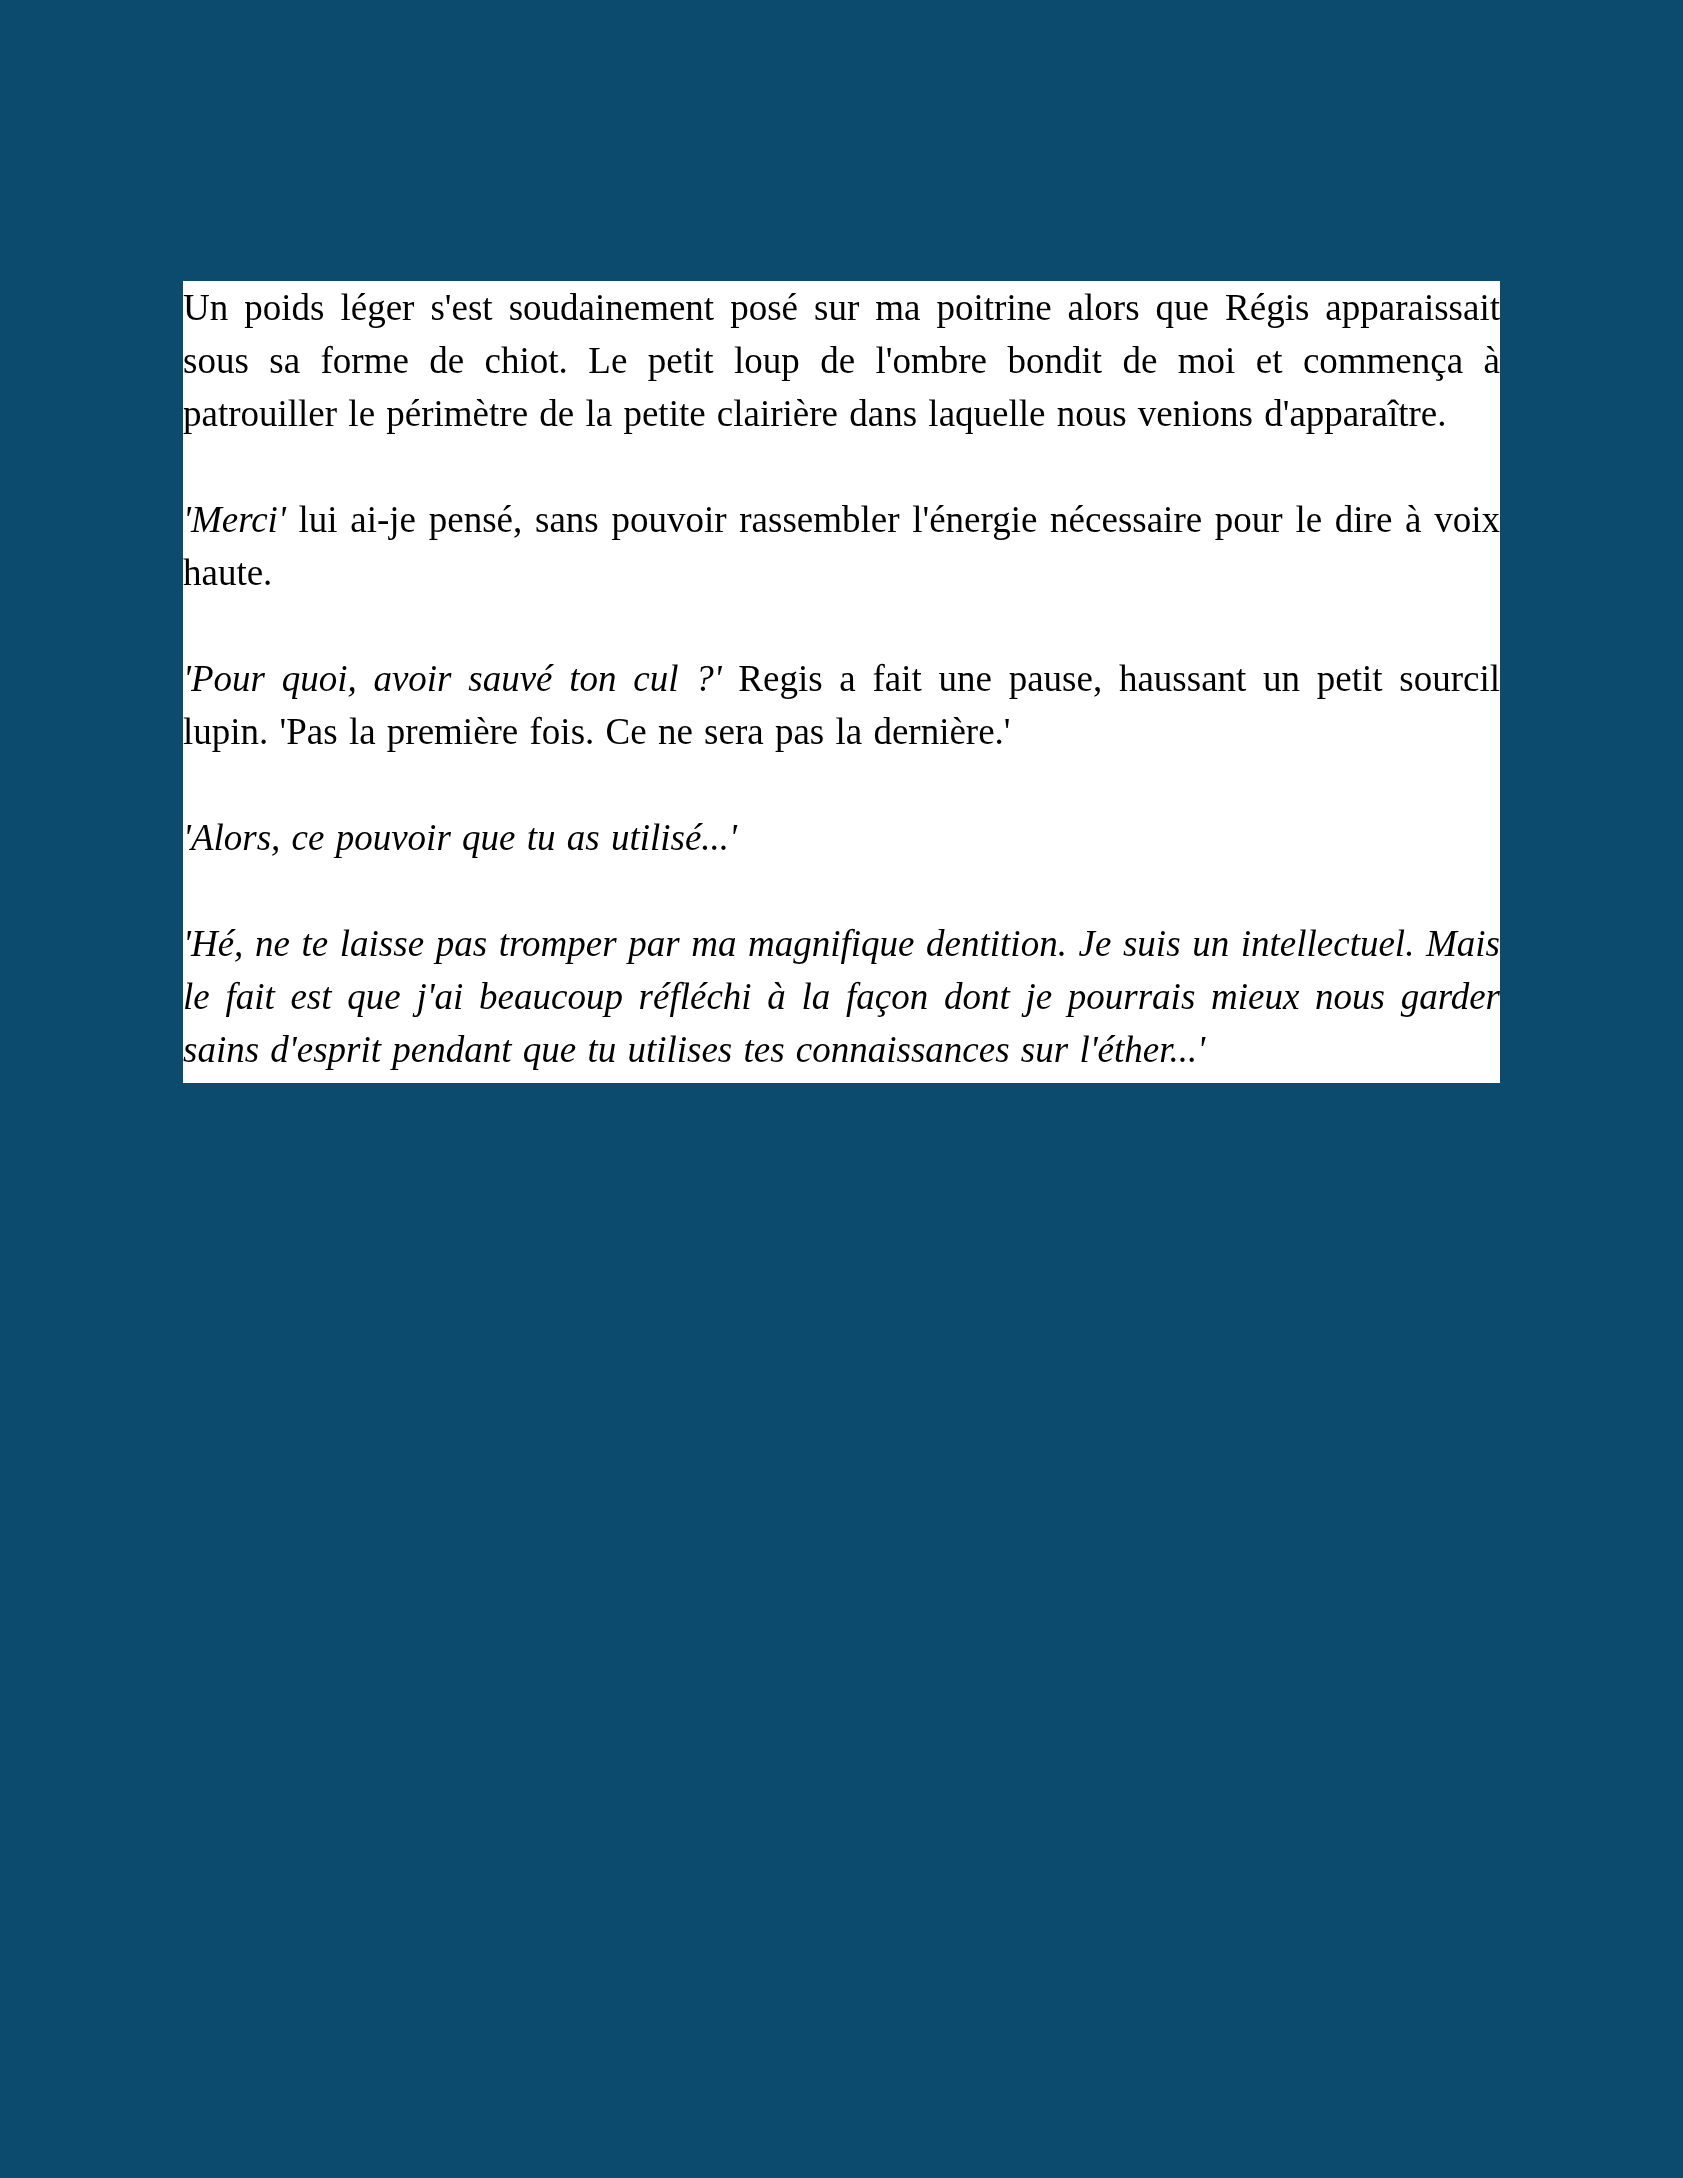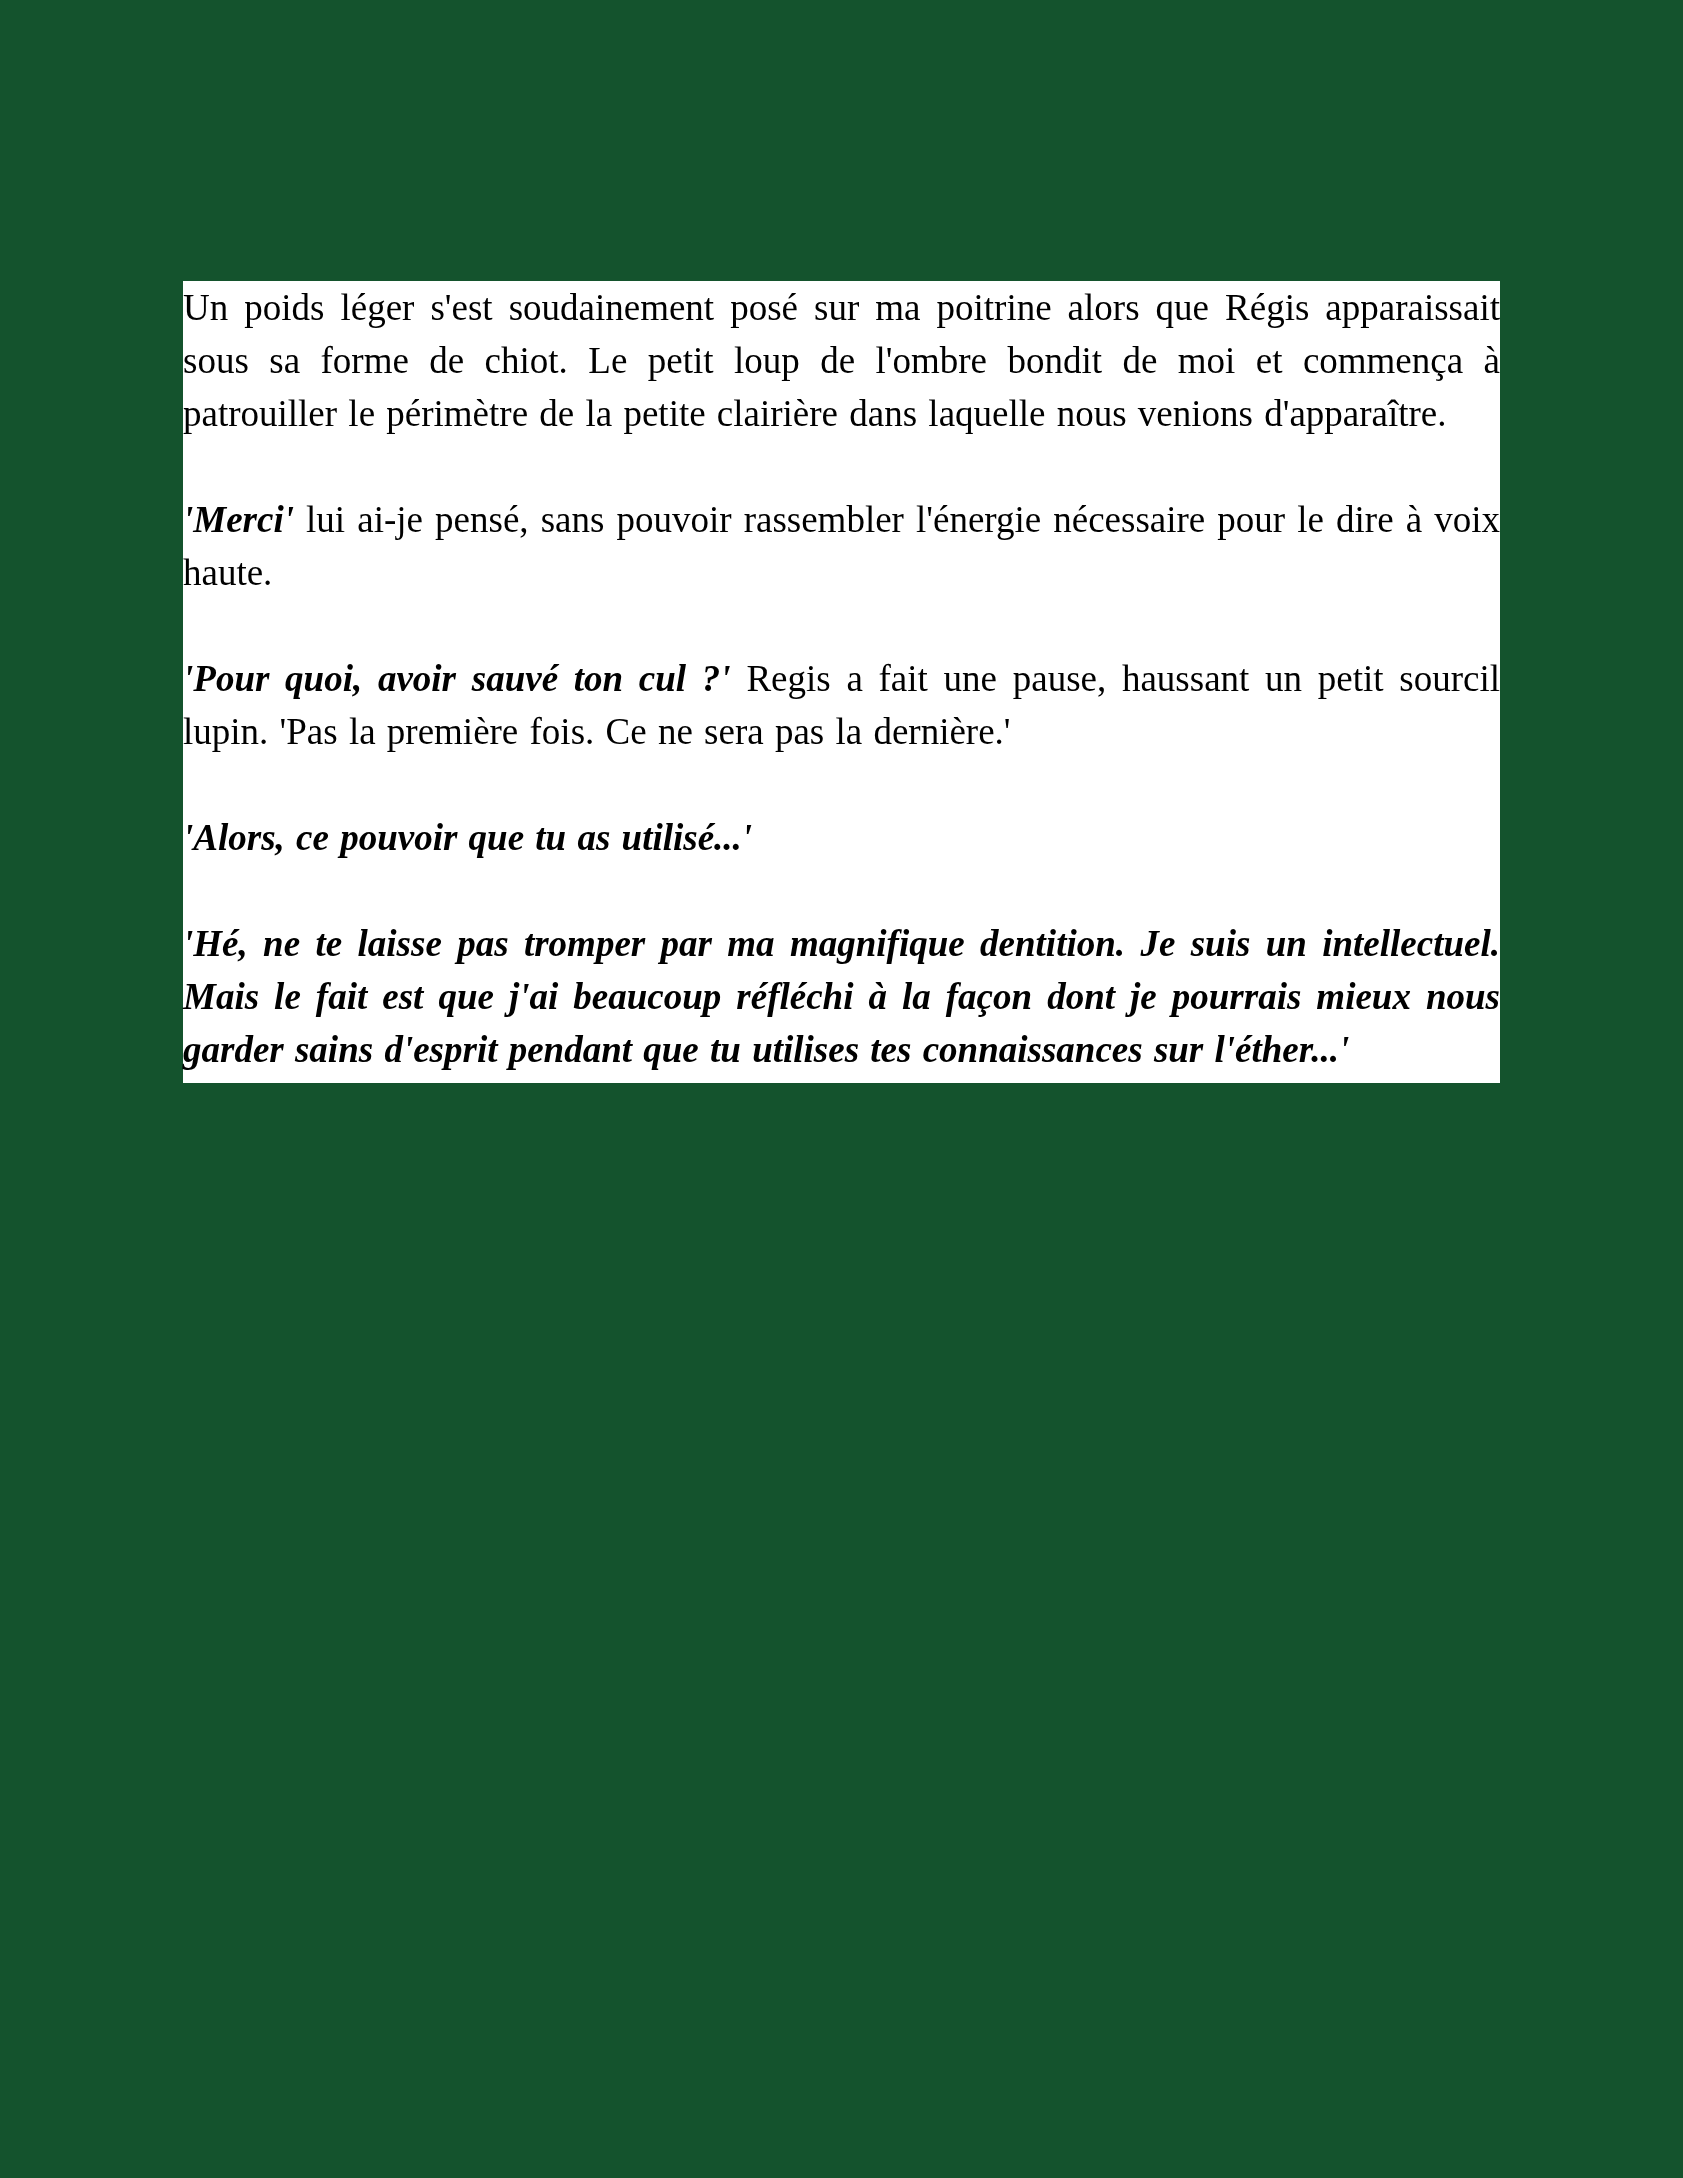--- a/index.html
+++ b/index.html
@@ -4,21 +4,21 @@
 <style>
   html, body {
     margin: 0;
     padding: 0;
     background: #ffffff;
   }
   .page {
     position: relative;
     width: 1683px;
     height: 2178px;
-    background: #14532d;
+    background: #0c4a6e;
     overflow: hidden;
   }
   .content {
     position: absolute;
     left: 183px;
     top: 281px;
     width: 1317px;
     color: #000000;
     font-family: "Liberation Serif", "DejaVu Serif", serif;
     font-size: 37px;
@@ -31,21 +31,20 @@
     margin: 0 0 53px 0;
   }
   .para:last-child {
     margin-bottom: 7px;
   }
   .seg {
     font-style: normal;
   }
   .seg.italic {
     font-style: italic;
-    font-weight: bold;
   }
 </style>
 </head>
 <body>
 
 <div class="page">
   <div class="content" id="doc-body" style="background: rgb(255, 255, 255); color: rgb(0, 0, 0);">
       <p class="para"><span class="seg">Un poids léger s'est soudainement posé sur ma poitrine alors que Régis apparaissait sous sa forme de chiot. Le petit loup de l'ombre bondit de moi et commença à patrouiller le périmètre de la petite clairière dans laquelle nous venions d'apparaître.</span></p>
       <p class="para"><span class="seg italic">'Merci'</span><span class="seg"> lui ai-je pensé, sans pouvoir rassembler l'énergie nécessaire pour le dire à voix haute.</span></p>
       <p class="para"><span class="seg italic">'Pour quoi, avoir sauvé ton cul ?'</span><span class="seg"> Regis a fait une pause, haussant un petit sourcil lupin. 'Pas la première fois. Ce ne sera pas la dernière.'</span></p>

